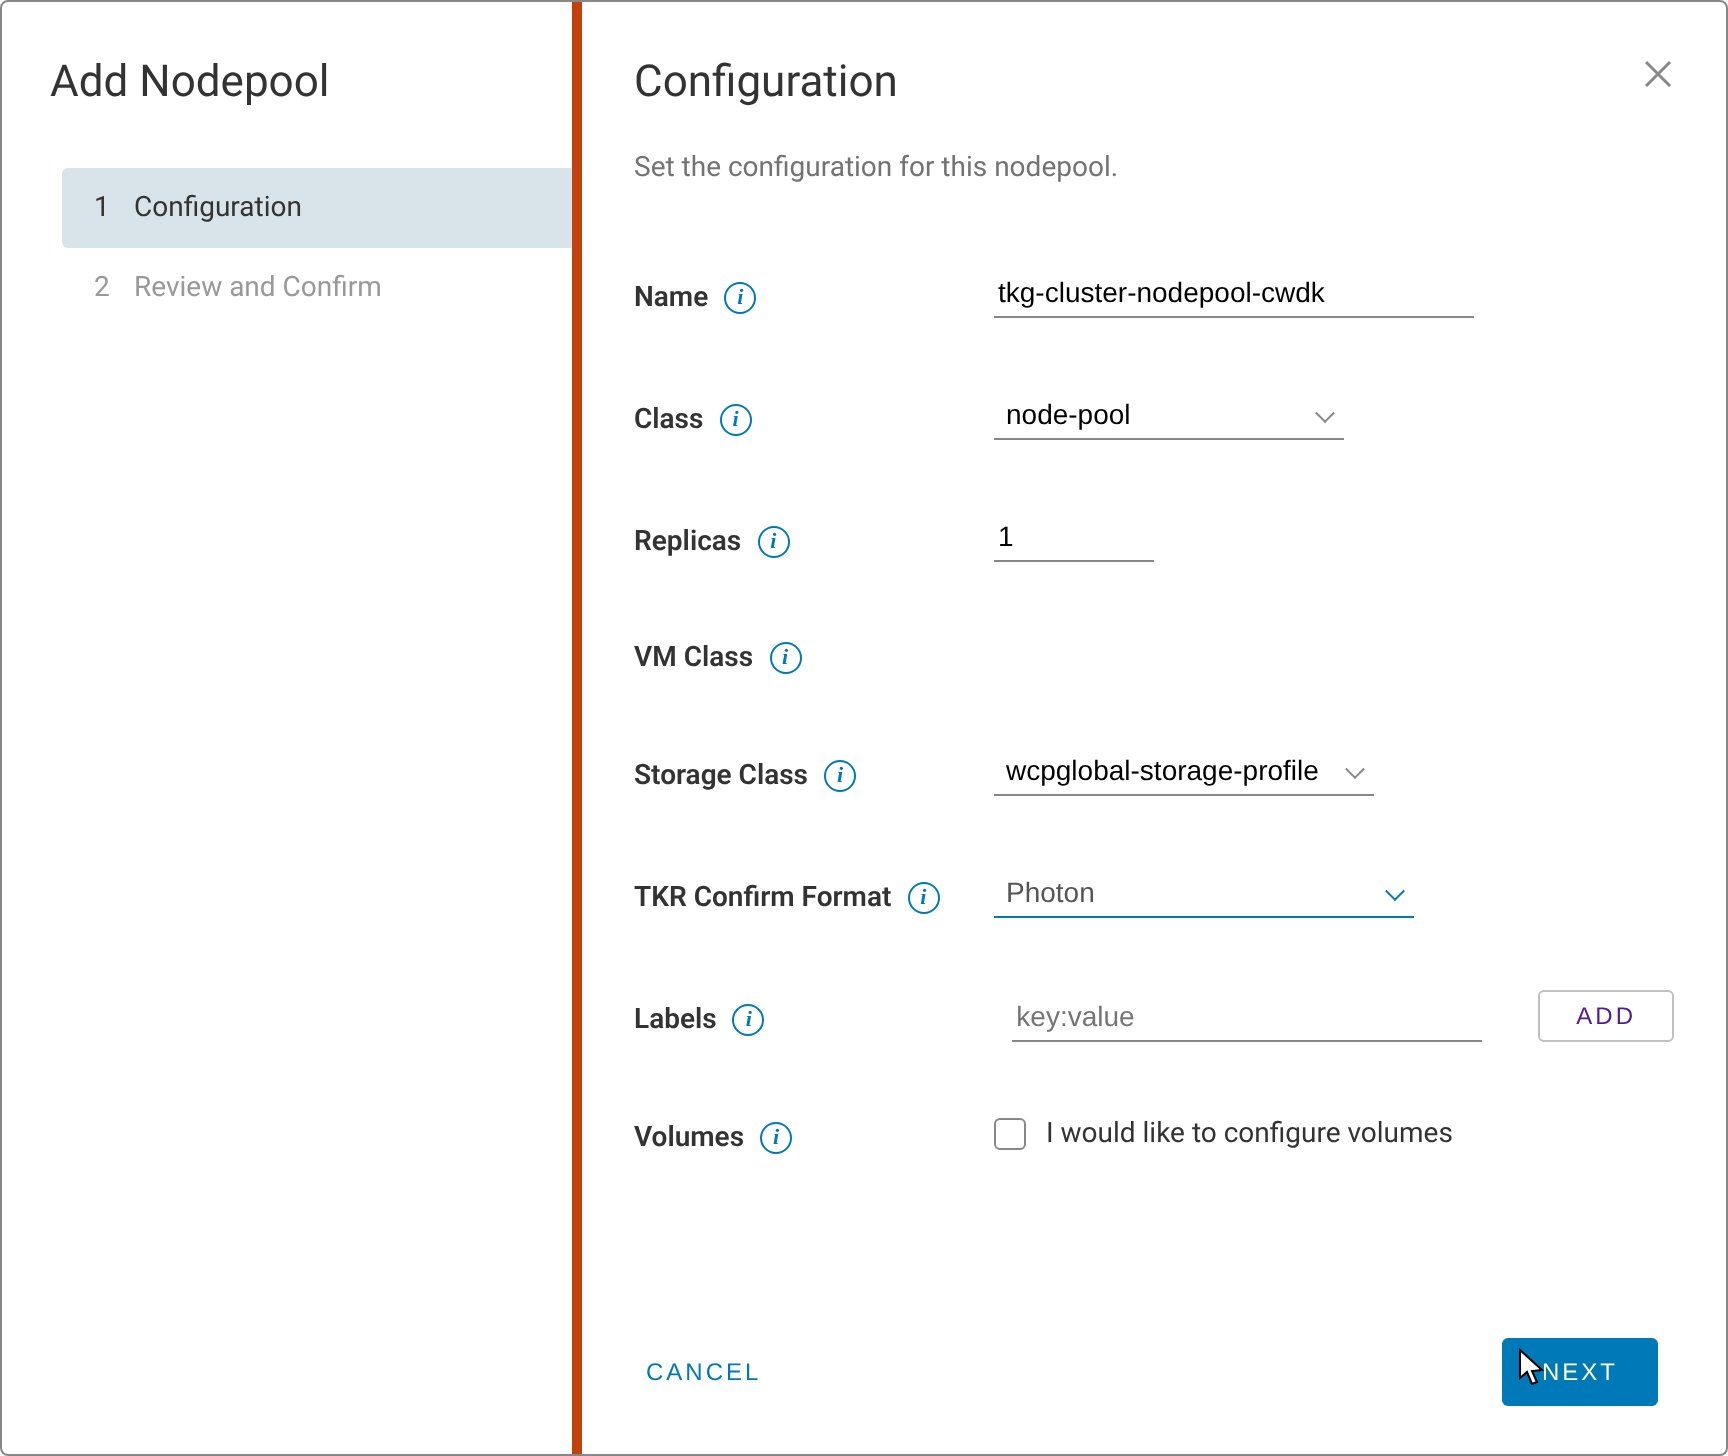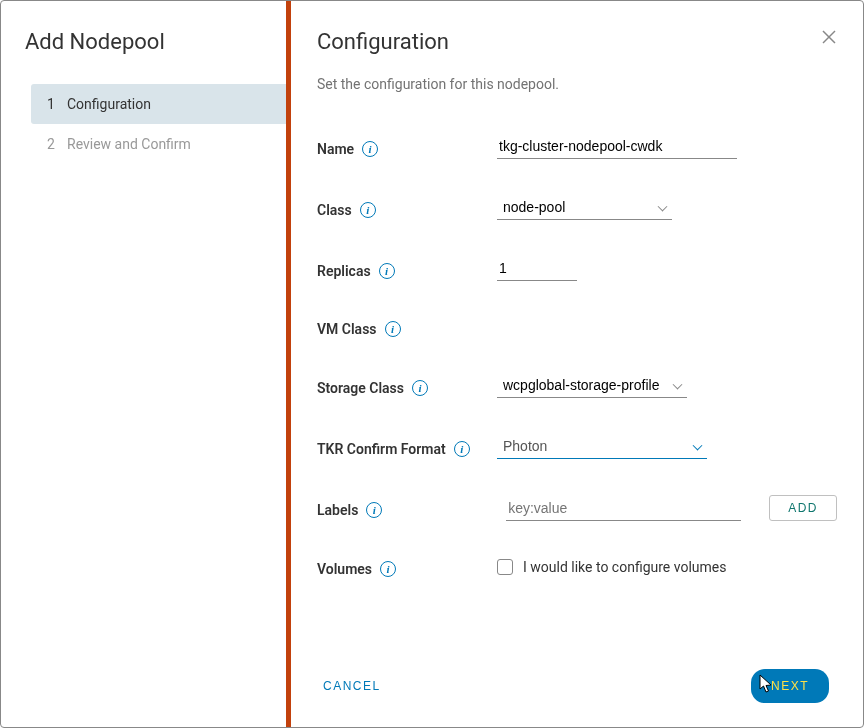--- a/index.html
+++ b/index.html
@@ -174,21 +174,21 @@
     }
     .labels-row {
       display: flex;
       align-items: center;
       gap: 28px;
       margin-left: 13px;
     }
     .add-btn {
       border: 1px solid #c0c0c0;
       background: #fff;
-      color: #0f766e;
+      color: #4c1d95;
       padding: 5px 18px;
       font-size: 12px;
       letter-spacing: 1.5px;
       border-radius: 3px;
       cursor: pointer;
     }
     .checkbox-row {
       display: flex;
       align-items: center;
       gap: 10px;
@@ -214,23 +214,23 @@
       background: transparent;
       border: none;
       font-size: 12px;
       letter-spacing: 1.5px;
       font-weight: 500;
       cursor: pointer;
       padding: 8px 6px;
     }
     .next-btn {
       background: #0079b8;
-      color: #fde047;
+      color: #fef9c3;
       border: none;
-      border-radius: 14px;
+      border-radius: 3px;
       padding: 10px 20px;
       font-size: 12px;
       letter-spacing: 1.5px;
       font-weight: 500;
       cursor: pointer;
       position: relative;
     }
     .cursor-overlay {
       position: absolute;
       left: 6px;

